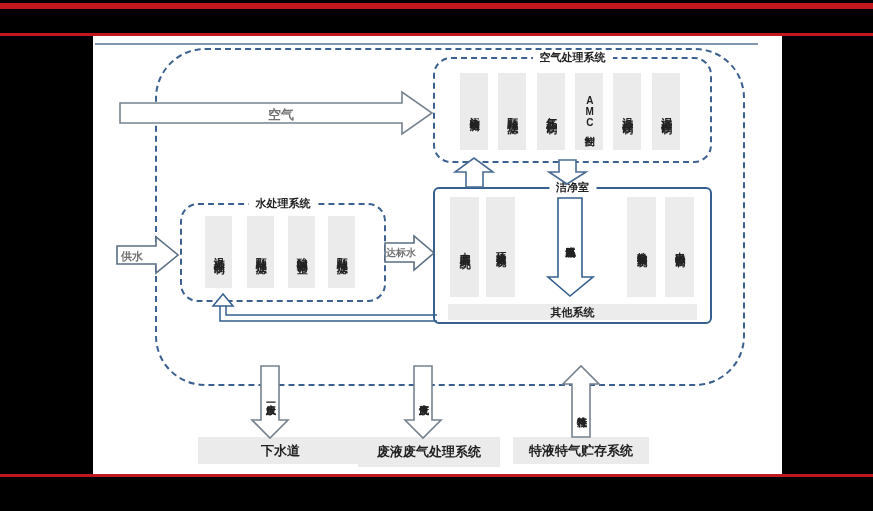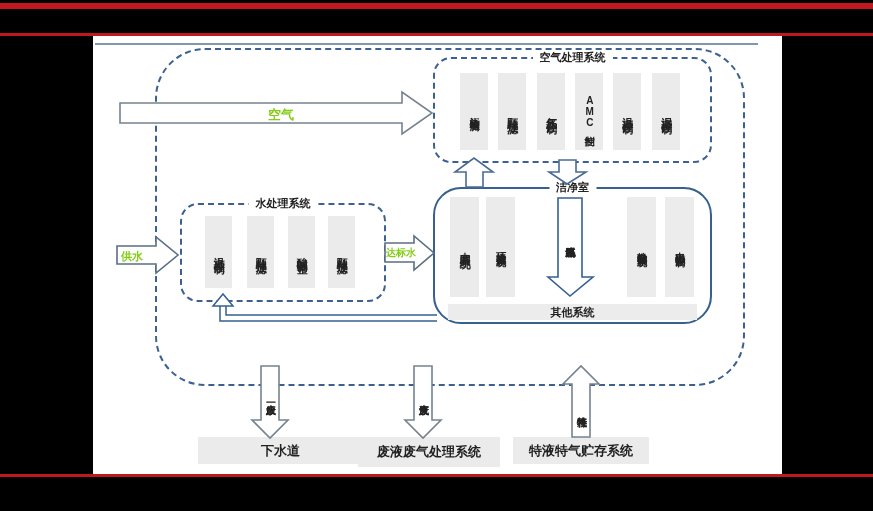--- a/index.html
+++ b/index.html
@@ -2,29 +2,29 @@
 <html><head>
 <meta charset="utf-8">
 <style>
   html,body{margin:0;padding:0;background:#111;}
   #stage{position:relative;width:873px;height:511px;background:#000;overflow:hidden;
          font-family:"Liberation Sans","DejaVu Sans",sans-serif;}
   .red-bar{position:absolute;left:0;width:873px;background:#c1181f;z-index:5;}
   .panel{position:absolute;left:93px;top:36px;width:689px;height:438px;background:#ffffff;z-index:1;}
   .top-rule{position:absolute;left:95px;top:43px;width:663px;height:2px;background:#8296ad;z-index:2;}
   .dashed-box{position:absolute;border:2px dashed #3c6190;background:transparent;z-index:2;}
-  .solid-box{position:absolute;border:2px solid #35608f;border-radius:28px;background:#fff;z-index:2;}
+  .solid-box{position:absolute;border:2px solid #35608f;border-radius:6px;background:#fff;z-index:2;}
   .box-title{position:absolute;top:-9px;left:50%;transform:translateX(-50%);background:#fff;
              padding:0 7px;font-size:11px;font-weight:700;color:#222;white-space:nowrap;z-index:3;}
   .vbox{position:absolute;background:#ebebeb;writing-mode:vertical-rl;text-orientation:upright;
         display:flex;align-items:center;justify-content:center;font-weight:600;color:#222;
         font-size:11px;letter-spacing:2px;line-height:1.05;z-index:2;}
   .hbox{position:absolute;background:#ebebeb;display:flex;align-items:center;justify-content:center;
         font-weight:700;color:#222;z-index:2;}
-  .arrow-label{position:absolute;font-weight:700;color:#84cc16;z-index:4;white-space:nowrap;}
+  .arrow-label{position:absolute;font-weight:700;color:#737373;z-index:4;white-space:nowrap;}
   .v-arrow-label{position:absolute;writing-mode:vertical-rl;text-orientation:upright;
                  font-weight:600;color:#222;z-index:4;display:flex;align-items:center;
                  justify-content:center;line-height:1;}
   #arrow-layer{position:absolute;left:0;top:0;width:873px;height:511px;z-index:3;pointer-events:none;}
   .damping{position:absolute;left:13px;right:13px;top:115px;height:16px;background:#ececec;
            display:flex;align-items:center;justify-content:center;font-size:11px;font-weight:700;color:#222;}
 </style>
 </head>
 <body>
 

